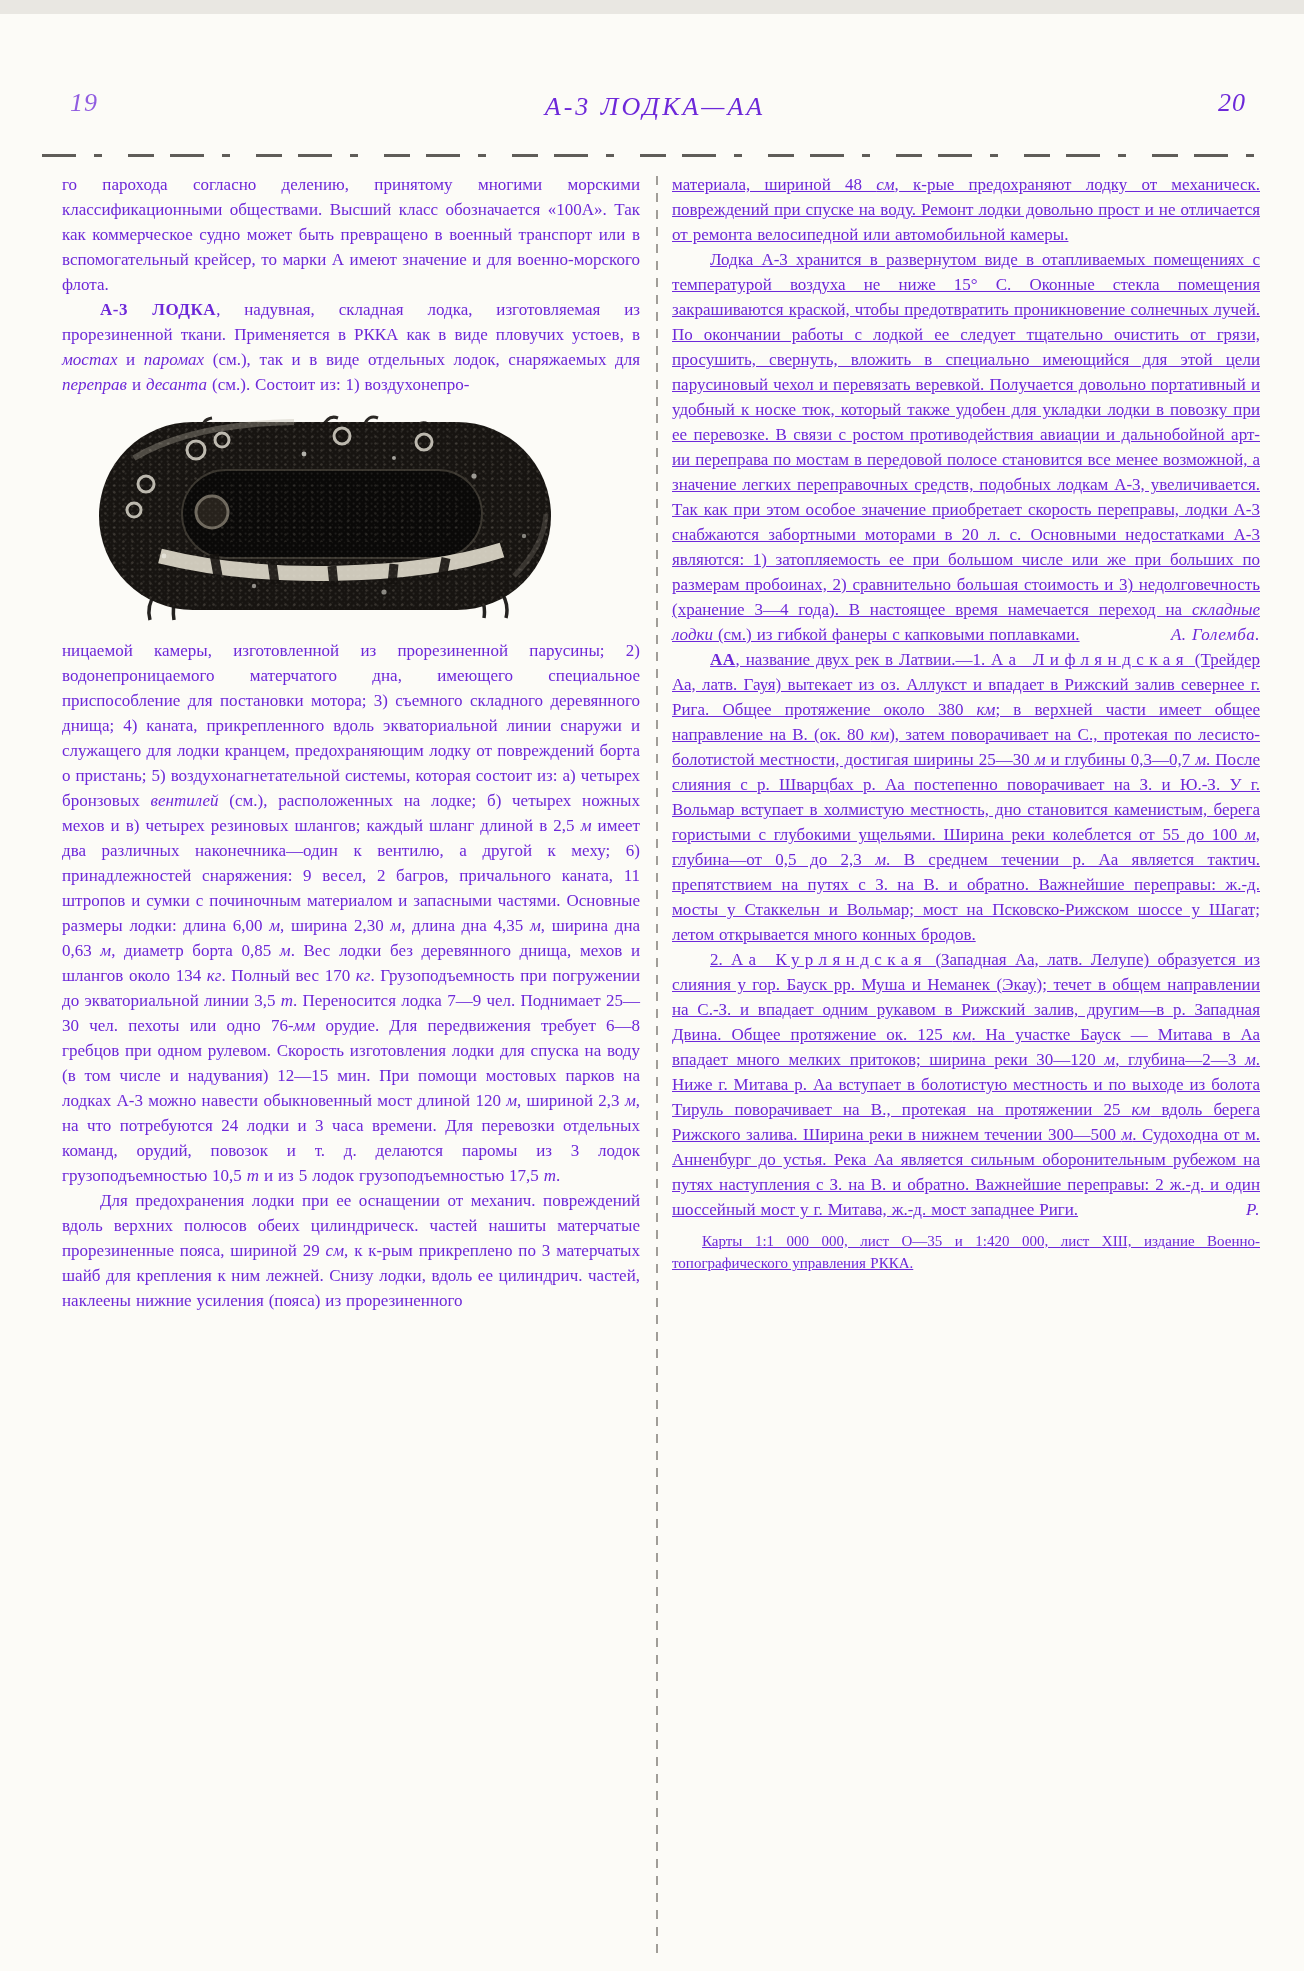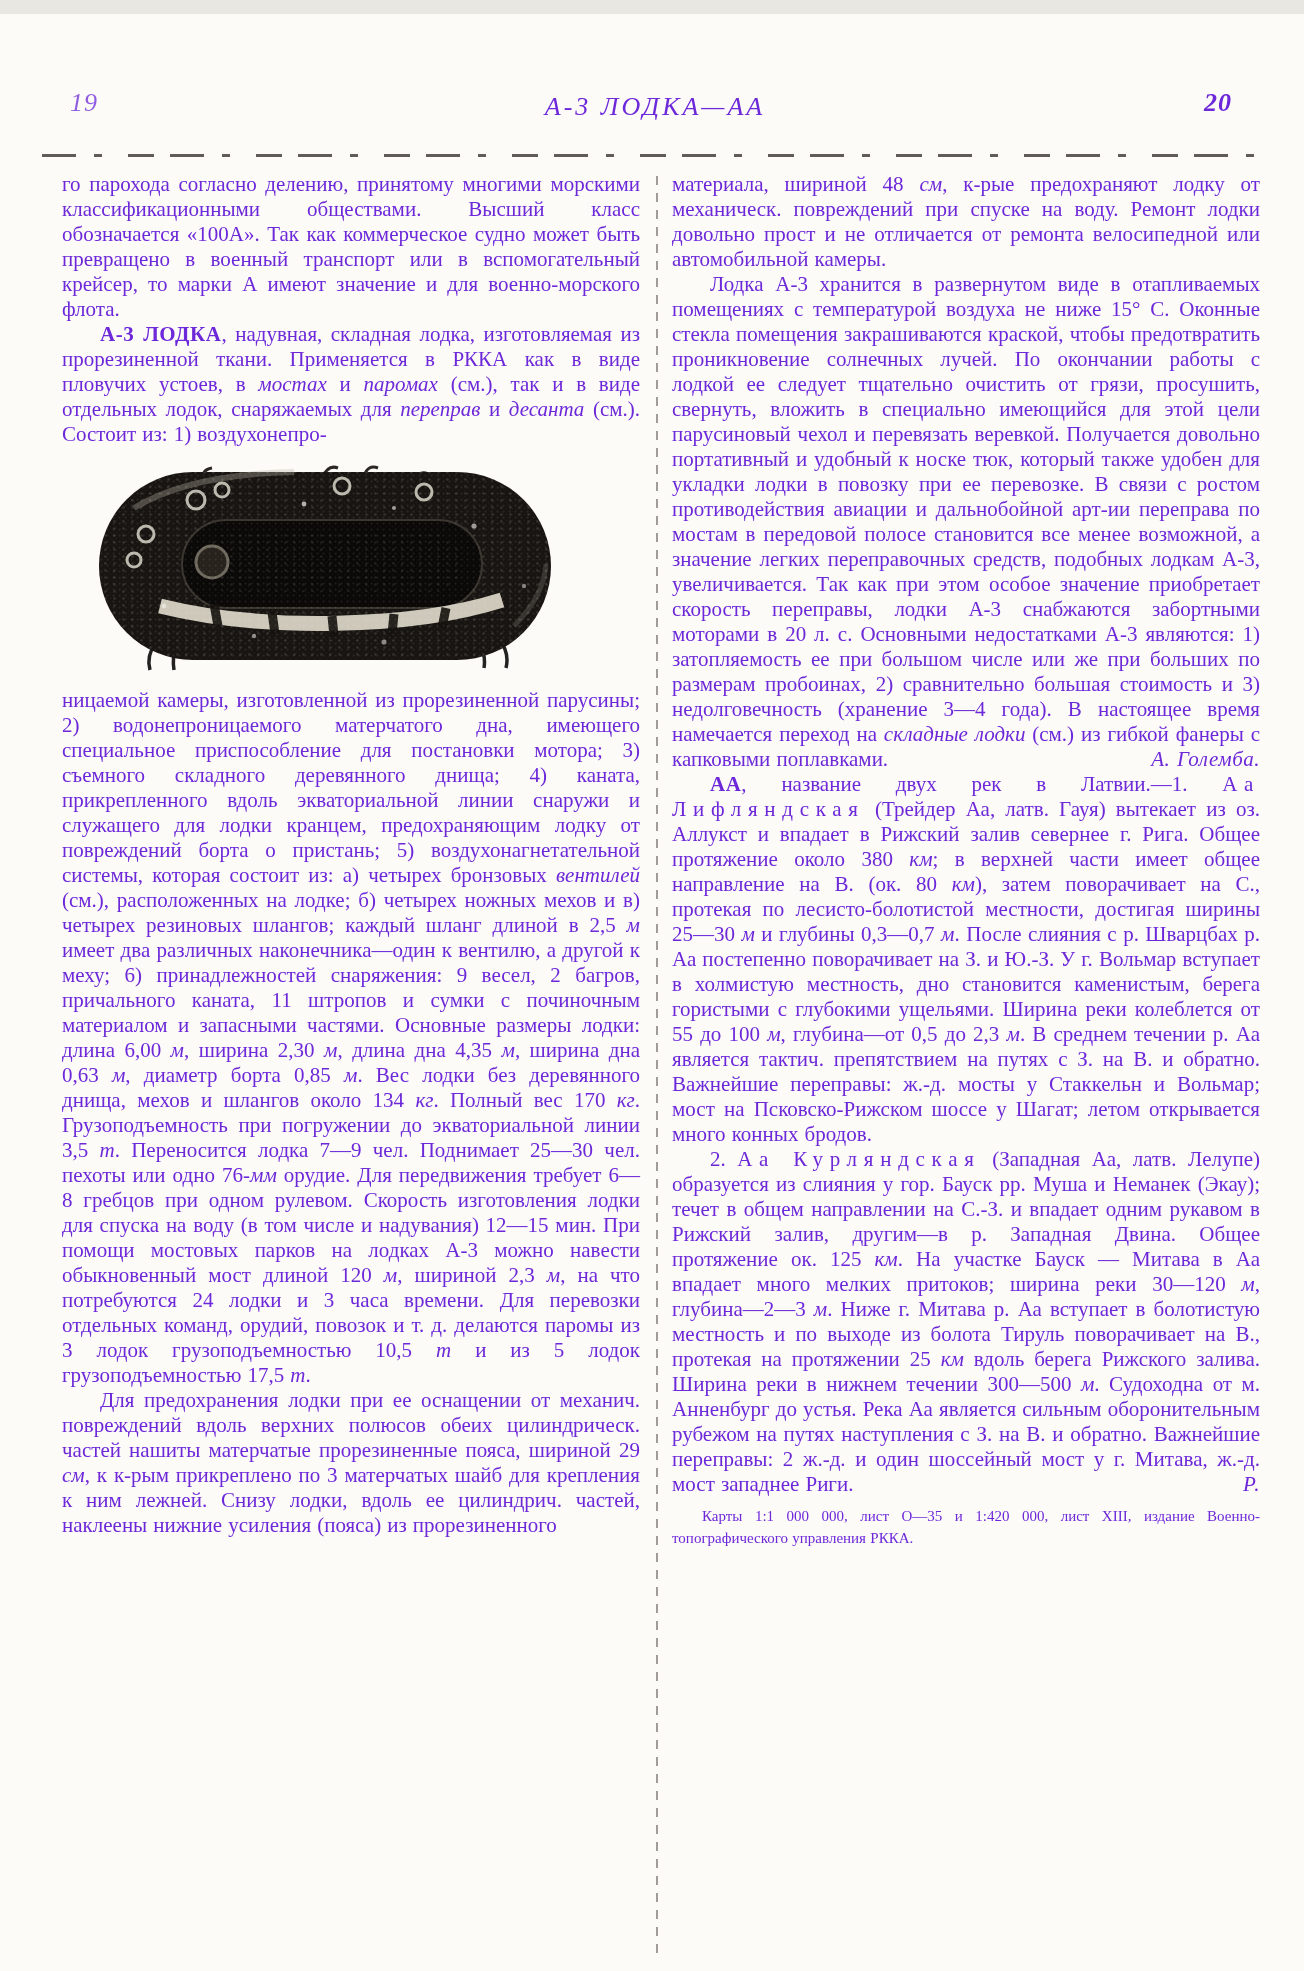--- a/index.html
+++ b/index.html
@@ -12,49 +12,49 @@
     font-family:"Liberation Serif","DejaVu Serif",serif;
     overflow:hidden;
   }
   
   .header{
     position:absolute;top:74px;left:62px;width:1186px;height:40px;
     font-style:italic;
   }
   .pn{position:absolute;top:0;font-size:26px;letter-spacing:1px;}
   .pn.left{left:8px;opacity:.75;}
-  .pn.right{right:16px;font-weight:bold;}
+  .pn.right{right:2px;font-weight:normal;}
   .running-title{
     position:absolute;left:0;right:0;top:4px;text-align:center;
     font-size:26px;letter-spacing:3px;
   }
   .head-rule{
     position:absolute;top:140px;left:42px;width:1220px;height:3px;
     background:repeating-linear-gradient(90deg,
       #2b2824 0 34px, transparent 34px 52px,
       #2b2824 52px 60px, transparent 60px 86px,
       #2b2824 86px 112px, transparent 112px 128px);
     opacity:.75;
   }
   
   .columns{
     position:absolute;top:158px;left:62px;right:52px;bottom:18px;
     display:flex;
   }
   .col{flex:none;}
   .colL{width:578px;}
-  .colR{width:588px;}
+  .colR{width:588px;text-decoration:underline;}
   .divider{
     flex:none;width:2px;margin:4px 14px 10px 16px;
     background:repeating-linear-gradient(180deg,#55504a 0 9px,transparent 9px 17px);
     opacity:.55;
   }
   p{
     margin:0;
-    font-size:21px;line-height:25px;
+    font-size:17px;line-height:25px;
     text-align:justify;
     text-indent:38px;
     word-spacing:.04em;
   }
   p.cont{text-indent:0;}
   p.small{font-size:15px;line-height:22px;text-indent:30px;margin-top:8px;}
   .b{font-weight:bold;letter-spacing:.5px;}
   .i{font-style:italic;}
   .sp{letter-spacing:.32em;}
   .sig{float:right;font-style:italic;letter-spacing:.5px;}

